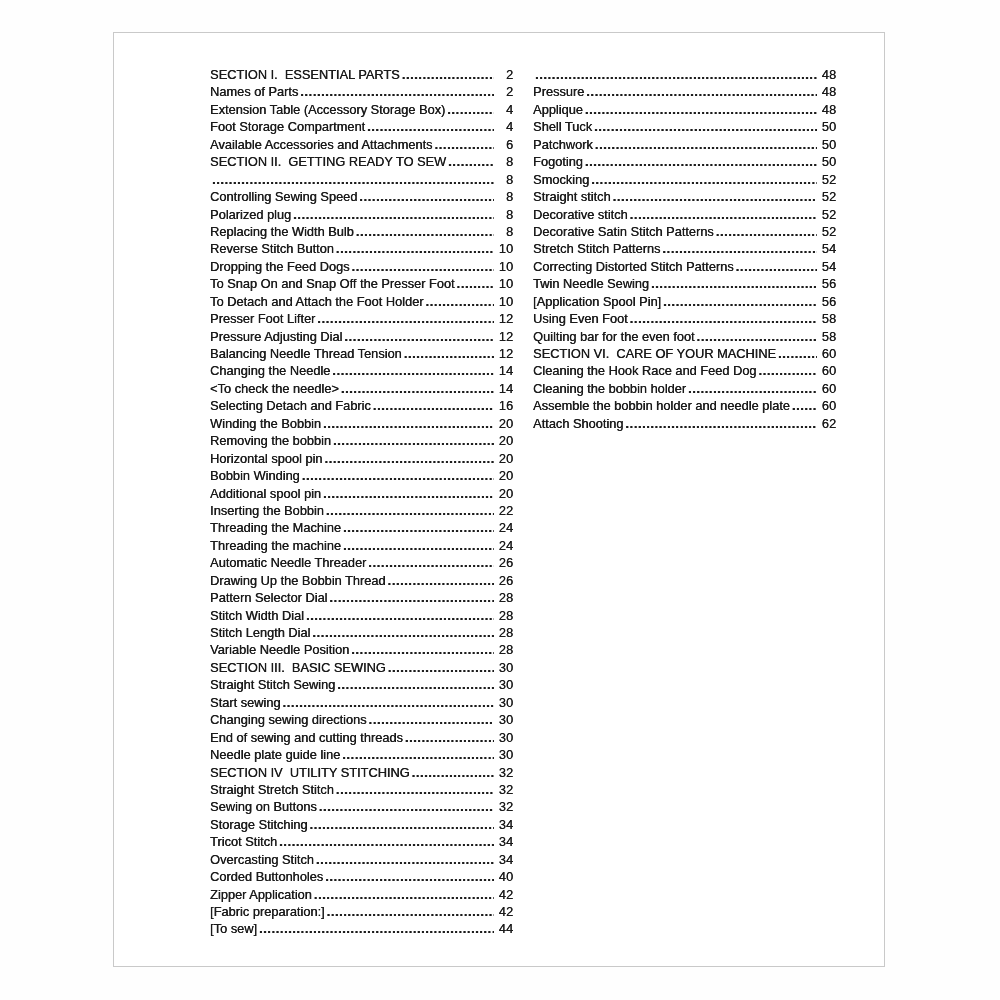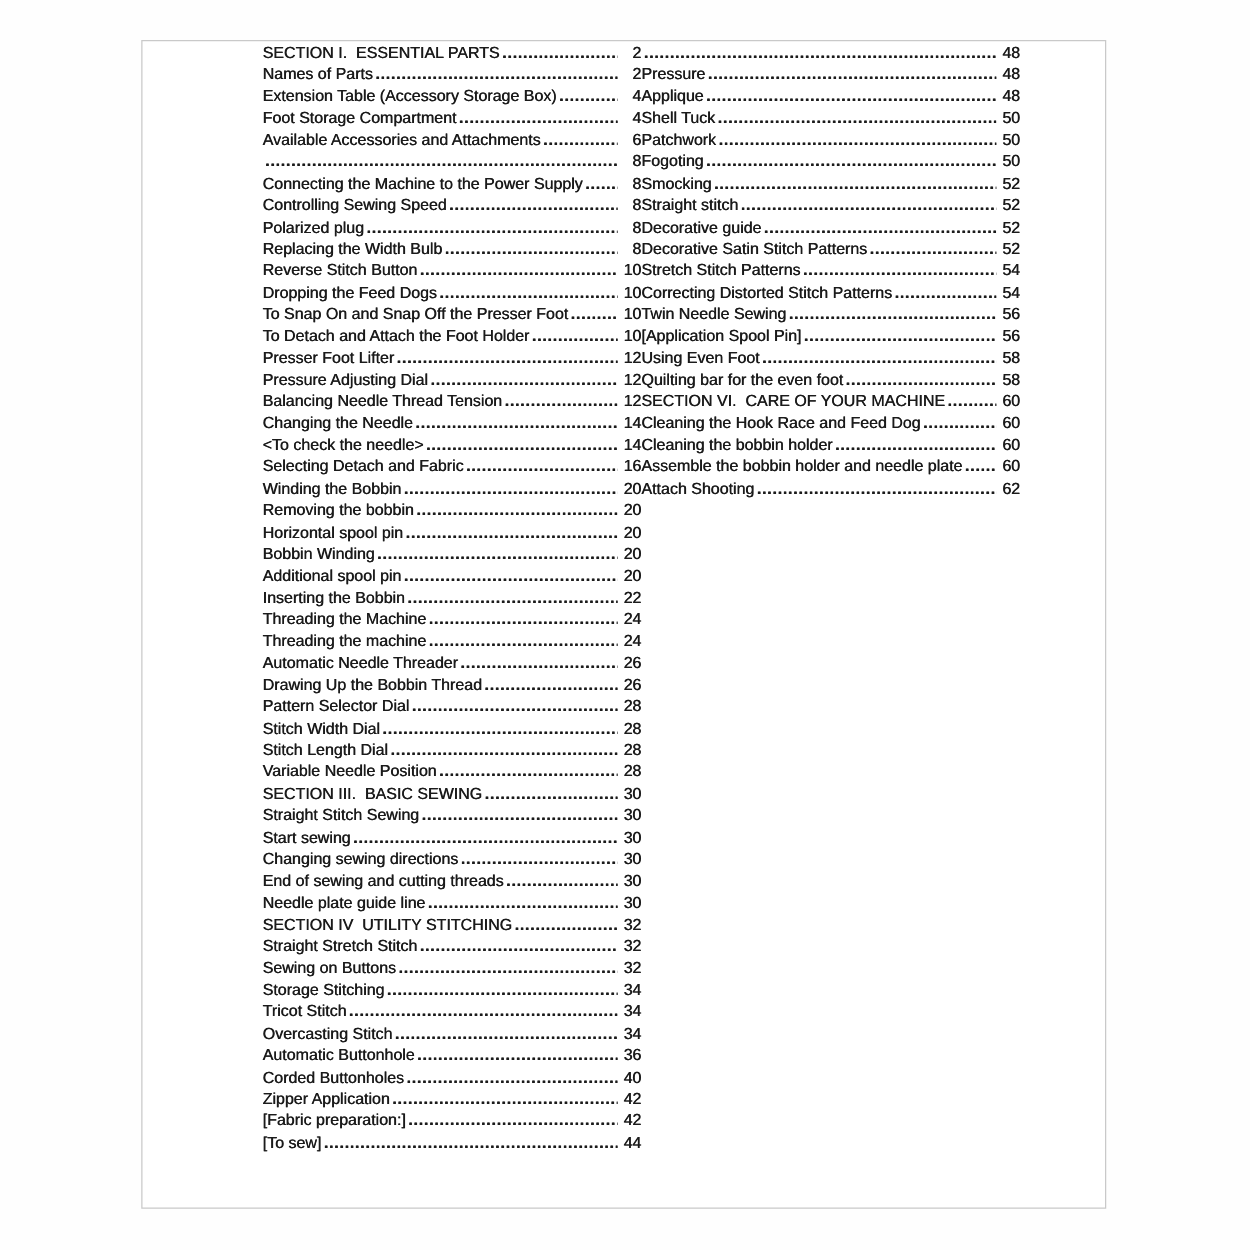--- a/index.html
+++ b/index.html
@@ -23,22 +23,23 @@
     top: 32px;
     width: 772px;
     height: 935px;
     box-sizing: border-box;
     background: #ffffff;
     border: 1px solid #c9c9c9;
   }
   .toc {
     position: absolute;
     left: 96px;
-    top: 0;
+    top: 33px;
     display: flex;
+    gap: 20px;
   }
   .toc-col {
     width: 303px;
   }
   .toc-row {
     display: flex;
     align-items: baseline;
     height: 17.45px;
     font-size: 12.8px;
     line-height: 17.45px;
@@ -95,25 +96,25 @@
             <span class="toc-title">Foot Storage Compartment</span>
             <span class="leader"></span>
             <span class="toc-page">4</span>
           </div>
           <div class="toc-row">
             <span class="toc-title">Available Accessories and Attachments</span>
             <span class="leader"></span>
             <span class="toc-page">6</span>
           </div>
           <div class="toc-row">
+            <span class="toc-title">SECTION II.  GETTING READY TO SEW</span>
             <span class="leader"></span>
             <span class="toc-page">8</span>
           </div>
           <div class="toc-row">
-            <span class="toc-title">Connecting the Machine to the Power Supply</span>
             <span class="leader"></span>
             <span class="toc-page">8</span>
           </div>
           <div class="toc-row">
             <span class="toc-title">Controlling Sewing Speed</span>
             <span class="leader"></span>
             <span class="toc-page">8</span>
           </div>
           <div class="toc-row">
             <span class="toc-title">Polarized plug</span>
@@ -297,25 +298,20 @@
           </div>
           <div class="toc-row">
             <span class="toc-title">Tricot Stitch</span>
             <span class="leader"></span>
             <span class="toc-page">34</span>
           </div>
           <div class="toc-row">
             <span class="toc-title">Overcasting Stitch</span>
             <span class="leader"></span>
             <span class="toc-page">34</span>
-          </div>
-          <div class="toc-row">
-            <span class="toc-title">Automatic Buttonhole</span>
-            <span class="leader"></span>
-            <span class="toc-page">36</span>
           </div>
           <div class="toc-row">
             <span class="toc-title">Corded Buttonholes</span>
             <span class="leader"></span>
             <span class="toc-page">40</span>
           </div>
           <div class="toc-row">
             <span class="toc-title">Zipper Application</span>
             <span class="leader"></span>
             <span class="toc-page">42</span>
@@ -365,21 +361,21 @@
             <span class="toc-title">Smocking</span>
             <span class="leader"></span>
             <span class="toc-page">52</span>
           </div>
           <div class="toc-row">
             <span class="toc-title">Straight stitch</span>
             <span class="leader"></span>
             <span class="toc-page">52</span>
           </div>
           <div class="toc-row">
-            <span class="toc-title">Decorative guide</span>
+            <span class="toc-title">Decorative stitch</span>
             <span class="leader"></span>
             <span class="toc-page">52</span>
           </div>
           <div class="toc-row">
             <span class="toc-title">Decorative Satin Stitch Patterns</span>
             <span class="leader"></span>
             <span class="toc-page">52</span>
           </div>
           <div class="toc-row">
             <span class="toc-title">Stretch Stitch Patterns</span>

